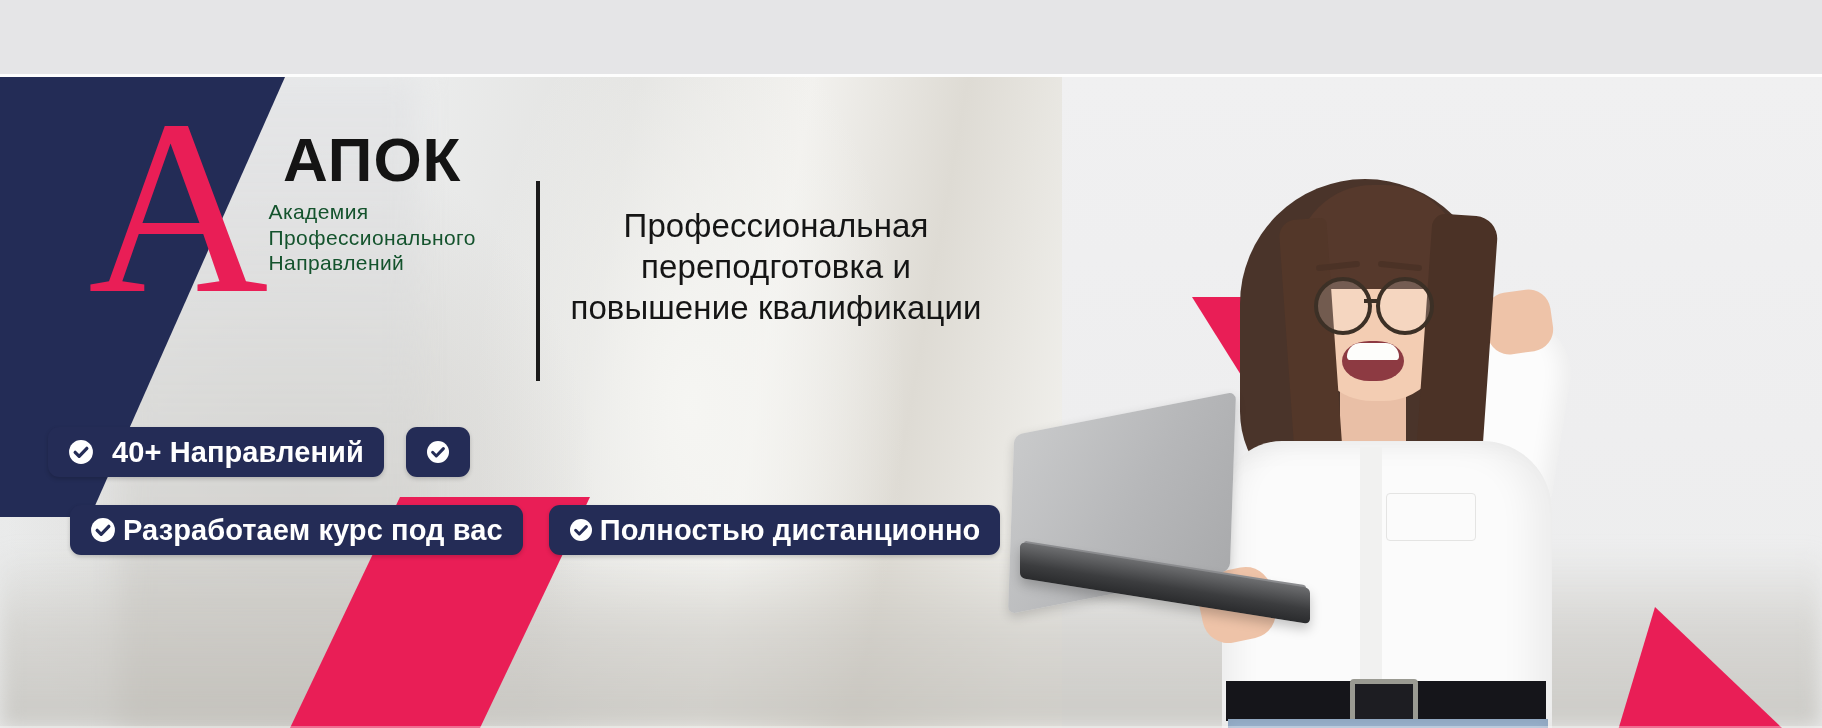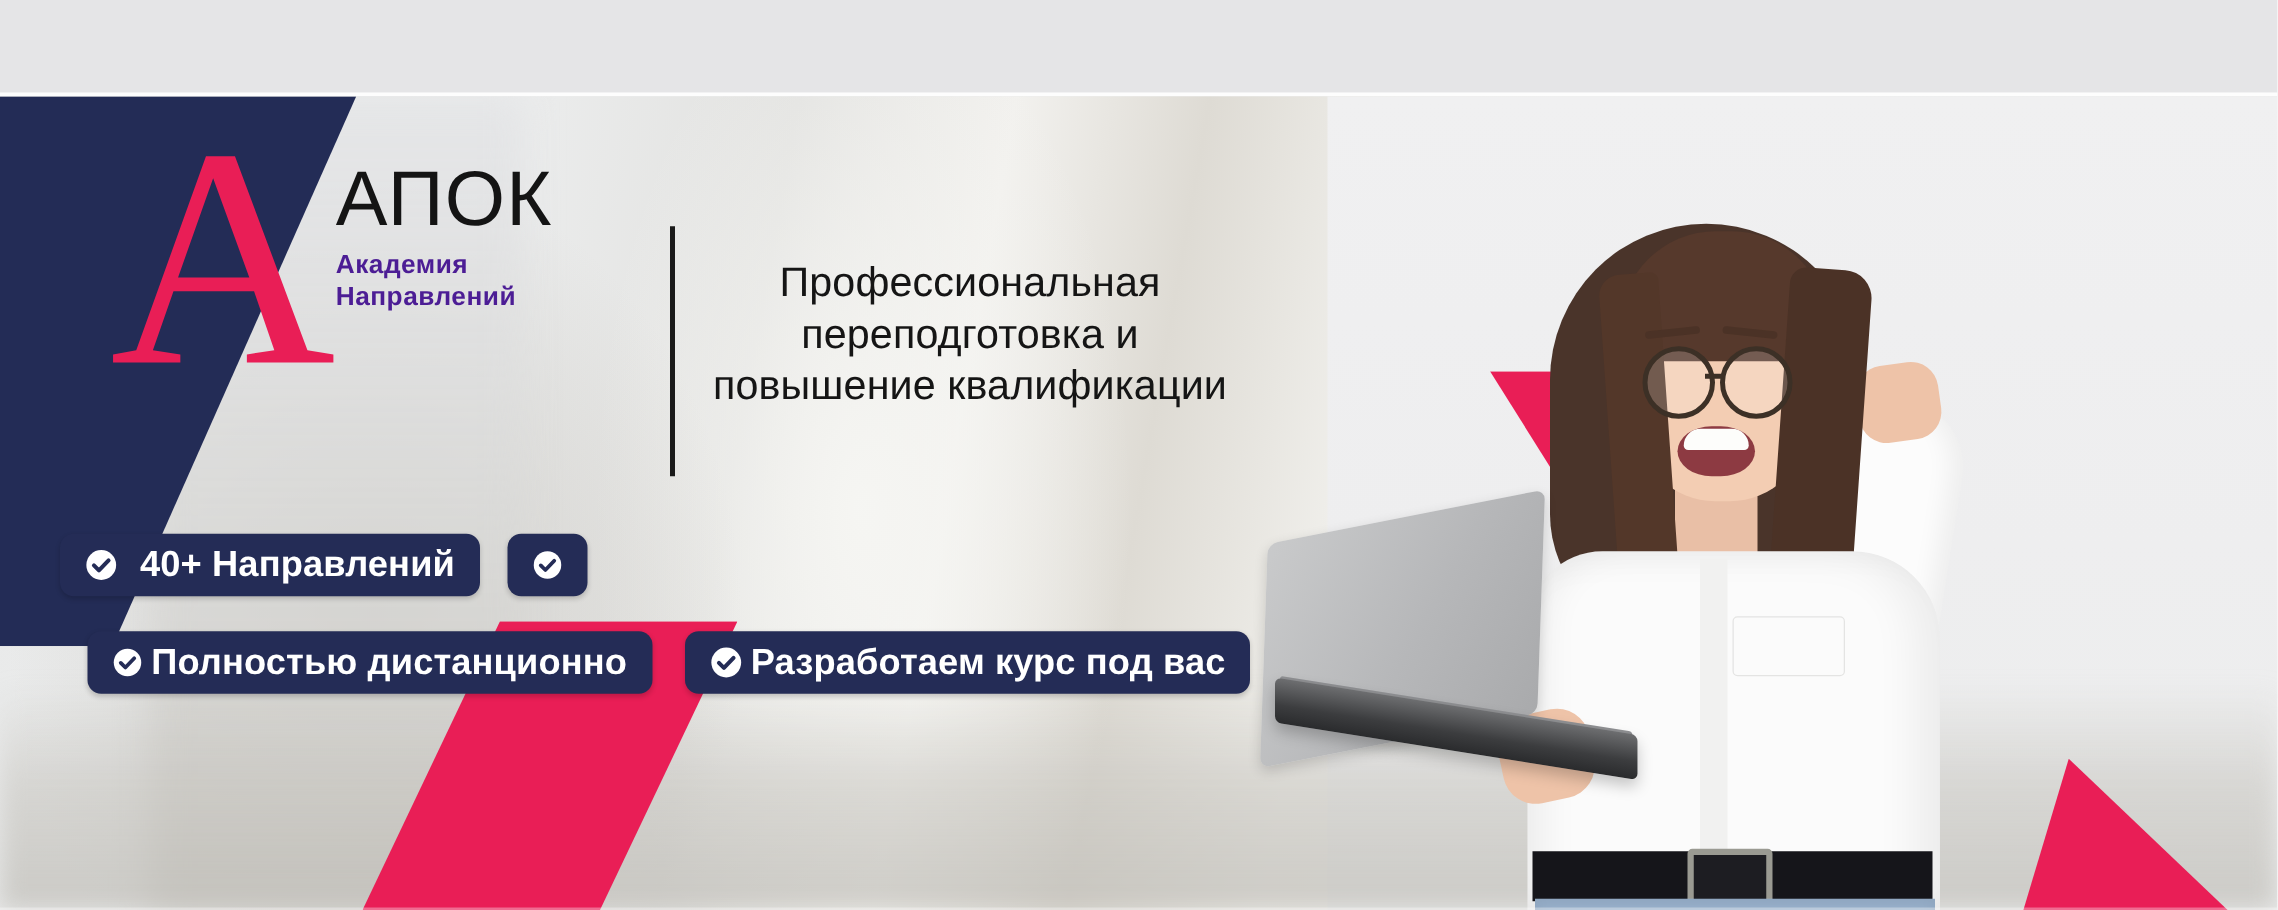--- a/index.html
+++ b/index.html
@@ -92,31 +92,31 @@
     font-size:250px;
     line-height:200px;
     font-weight:400;
     color:#e91e56;
     letter-spacing:-4px;
     user-select:none;
   }
   .logo-words{ margin-left:4px; padding-top:22px; }
   .logo-abbr{
     font-size:62px;
-    font-weight:400;
+    font-weight:700;
     letter-spacing:1px;
     color:#141414;
     line-height:62px;
     text-align:center;
   }
   .logo-full{
     margin-top:8px;
     font-size:21px;
-    font-weight:700;
-    color:#4c1d95;
+    font-weight:400;
+    color:#14532d;
     line-height:25.5px;
     letter-spacing:.4px;
     max-width:270px;
   }
 
   
   .divider{
     position:absolute; left:536px; top:104px;
     width:4px; height:200px;
     background:#1a1a1a;
@@ -347,20 +347,21 @@
     <div class="laptop-lid"></div>
     <div class="laptop-edge"></div>
     <div class="laptop-base"></div>
 
     <div class="logo">
       <div class="logo-a">А</div>
       <div class="logo-words">
         <div class="logo-abbr">АПОК</div>
         <div class="logo-full">
           <div>Академия</div>
+          <div>Профессионального</div>
           <div>Направлений</div>
         </div>
       </div>
     </div>
 
     <div class="divider"></div>
 
     <div class="headline">Профессиональная переподготовка и повышение квалификации</div>
 
     <div class="pill-row pill-row-1">
@@ -374,31 +375,31 @@
       <div class="pill">
         <svg class="check-icon sm" viewBox="0 0 24 24">
           <circle cx="12" cy="12" r="11" fill="#ffffff"></circle>
           <path d="M6.6 12.3 L10.3 16 L17.4 8.6" fill="none" stroke="#242c56" stroke-width="3" stroke-linecap="round" stroke-linejoin="round"></path>
         </svg>
       </div>
     </div>
 
     <div class="pill-row pill-row-2">
       <div class="pill">
+        <svg class="check-icon" viewBox="0 0 24 24">
+          <circle cx="12" cy="12" r="11" fill="#ffffff"></circle>
+          <path d="M6.6 12.3 L10.3 16 L17.4 8.6" fill="none" stroke="#242c56" stroke-width="3" stroke-linecap="round" stroke-linejoin="round"></path>
+        </svg>
+        <span class="gap-tight">Разработаем курс под вас</span>
+      </div>
+      <div class="pill">
         <svg class="check-icon sm" viewBox="0 0 24 24">
           <circle cx="12" cy="12" r="11" fill="#ffffff"></circle>
           <path d="M6.6 12.3 L10.3 16 L17.4 8.6" fill="none" stroke="#242c56" stroke-width="3" stroke-linecap="round" stroke-linejoin="round"></path>
         </svg>
         <span class="gap-tight">Полностью дистанционно</span>
       </div>
-      <div class="pill">
-        <svg class="check-icon" viewBox="0 0 24 24">
-          <circle cx="12" cy="12" r="11" fill="#ffffff"></circle>
-          <path d="M6.6 12.3 L10.3 16 L17.4 8.6" fill="none" stroke="#242c56" stroke-width="3" stroke-linecap="round" stroke-linejoin="round"></path>
-        </svg>
-        <span class="gap-tight">Разработаем курс под вас</span>
-      </div>
     </div>
 
     <div class="banner-bottom-fade"></div>
   </div>
 
 </div>
 
 </body></html>

